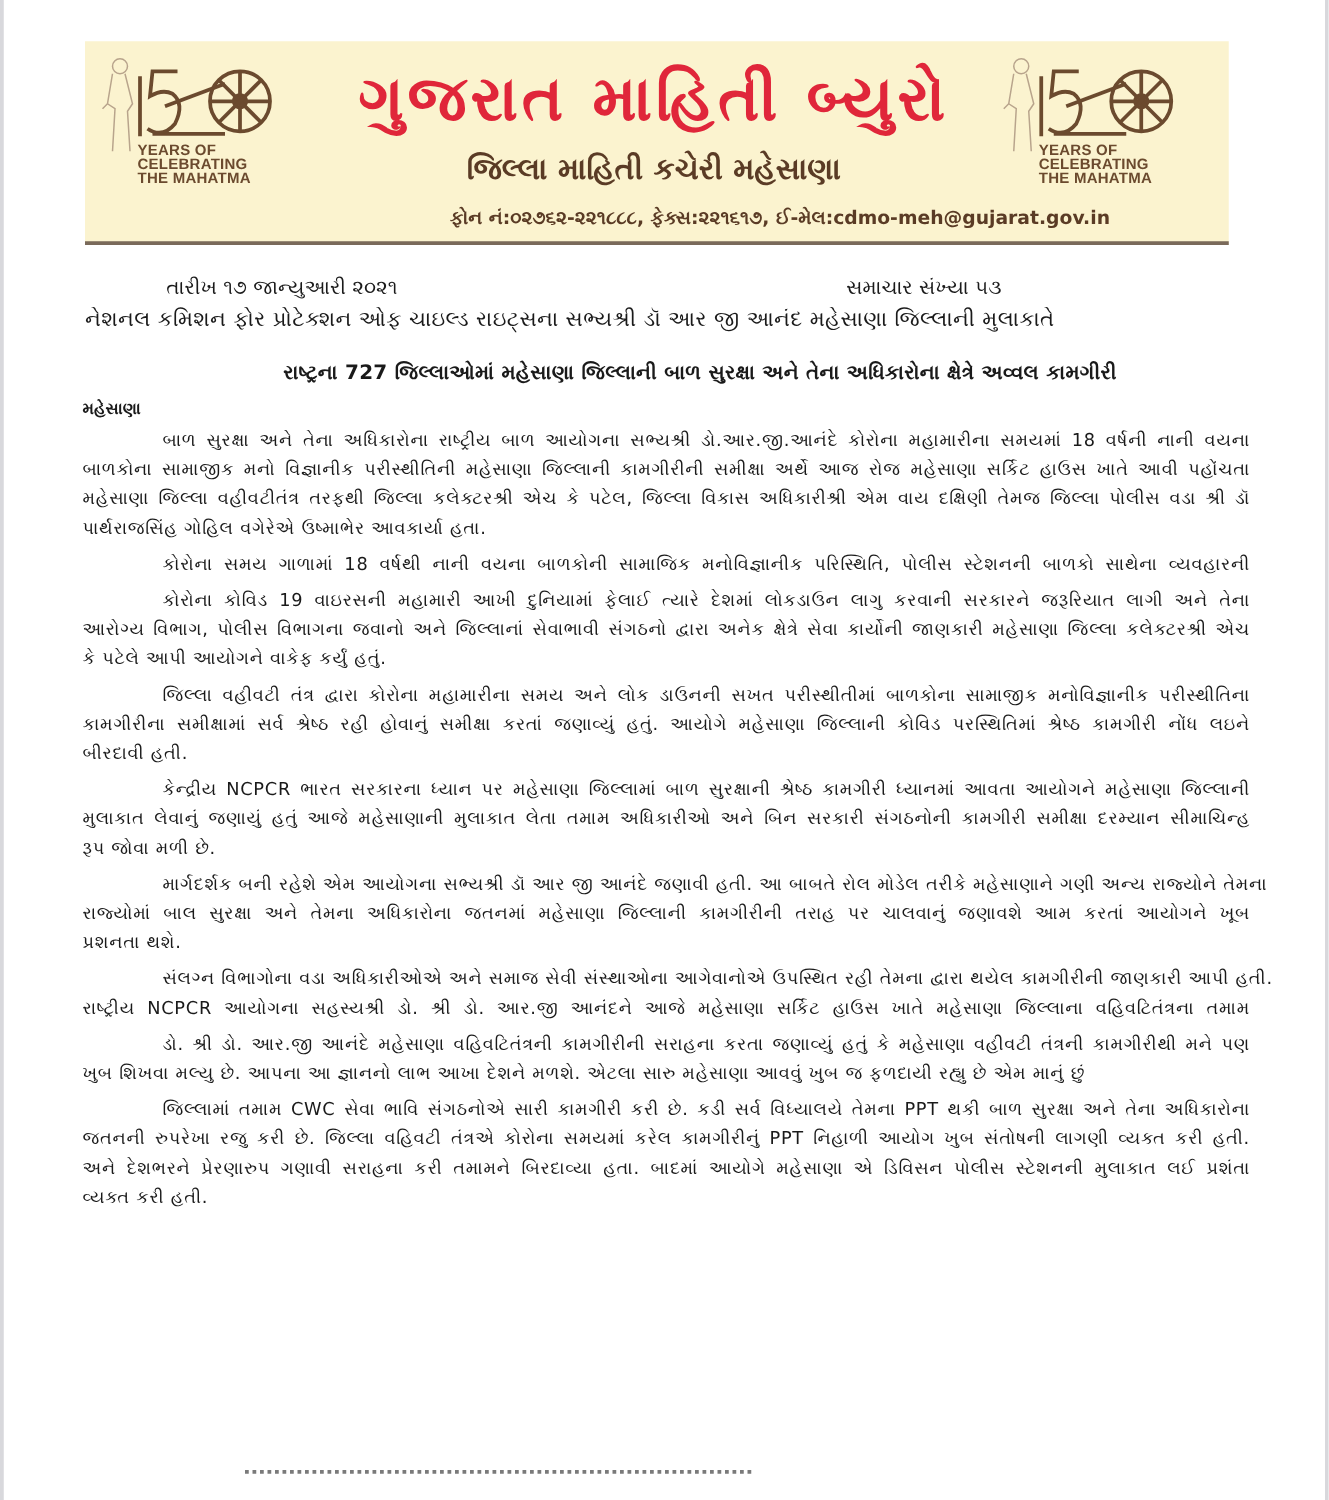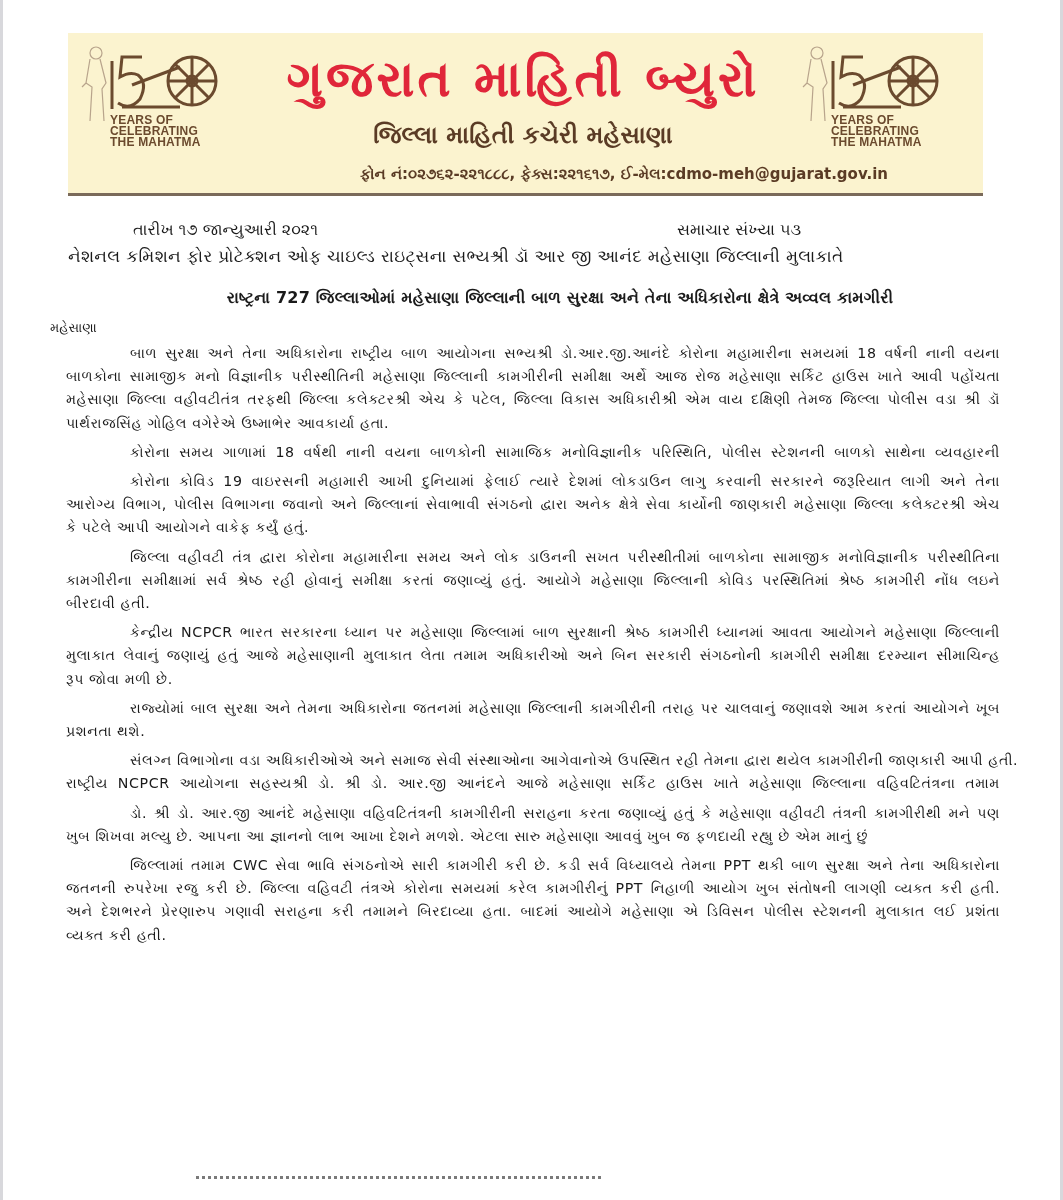--- a/index.html
+++ b/index.html
@@ -23,21 +23,21 @@
     .banner-contact { position: absolute; left: 120px; top: 130px; width: 700px; text-align: right;
                       font-size: 15px; font-weight: bold; color: #5a3b25; line-height: 22px; }
 
     .meta-row { position: absolute; top: 220px; left: 0; width: 1063px; height: 26px; font-size: 16px; padding-left: 48px; }
     .date { position: absolute; left: 133px; top: 0; }
     .news-no { position: absolute; left: 677px; top: 0; }
 
     .headline { position: absolute; left: 68px; top: 246px; width: 930px; font-size: 17px; white-space: nowrap; letter-spacing: 0.3px; }
     .subheadline { position: absolute; left: 120px; top: 288px; width: 880px; text-align: center;
                    font-size: 16px; font-weight: bold; white-space: nowrap; letter-spacing: 0.2px; }
-    .dateline { position: absolute; left: 50px; top: 320px; font-size: 13px; }
+    .dateline { position: absolute; left: 66px; top: 320px; font-size: 13px; font-weight: bold; }
 
     .body { position: absolute; left: 66px; top: 342px; width: 934px; font-size: 14.2px; line-height: 23.2px; }
     .para { margin: 0 0 6px 0; text-align: justify; text-indent: 64px; letter-spacing: 0.6px; }
     .para .ln { display: block; white-space: nowrap; text-align: justify; text-align-last: justify; }
     .para .ln.last { text-align-last: left; }
     .para .ln:first-child { padding-left: 64px; }
     .para { text-indent: 0; }
 
     .separator { position: absolute; left: 196px; top: 1176px; width: 405px; height: 0;
                  border-top: 3px dotted #7a7a7a; }
@@ -135,20 +135,21 @@
     <span class="ln">જિલ્લા વહીવટી તંત્ર દ્વારા કોરોના મહામારીના સમય અને લોક ડાઉનની સખત પરીસ્થીતીમાં બાળકોના સામાજીક મનોવિજ્ઞાનીક પરીસ્થીતિના</span>
     <span class="ln">કામગીરીના સમીક્ષામાં સર્વ શ્રેષ્ઠ રહી હોવાનું સમીક્ષા કરતાં જણાવ્યું હતું. આયોગે મહેસાણા જિલ્લાની કોવિડ પરસ્થિતિમાં શ્રેષ્ઠ કામગીરી નોંધ લઇને</span>
     <span class="ln last">બીરદાવી હતી.</span>
   </p>
   <p class="para">
     <span class="ln">કેન્દ્રીય NCPCR ભારત સરકારના ધ્યાન પર મહેસાણા જિલ્લામાં બાળ સુરક્ષાની શ્રેષ્ઠ કામગીરી ધ્યાનમાં આવતા આયોગને મહેસાણા જિલ્લાની</span>
     <span class="ln">મુલાકાત લેવાનું જણાયું હતું આજે મહેસાણાની મુલાકાત લેતા તમામ અધિકારીઓ અને બિન સરકારી સંગઠનોની કામગીરી સમીક્ષા દરમ્યાન સીમાચિન્હ</span>
     <span class="ln last">રૂપ જોવા મળી છે.</span>
   </p>
   <p class="para">
+    <span class="ln">માર્ગદર્શક બની રહેશે એમ આયોગના સભ્યશ્રી ડૉ આર જી આનંદે જણાવી હતી. આ બાબતે રોલ મોડેલ તરીકે મહેસાણાને ગણી અન્ય રાજ્યોને તેમના</span>
     <span class="ln">રાજ્યોમાં બાલ સુરક્ષા અને તેમના અધિકારોના જતનમાં મહેસાણા જિલ્લાની કામગીરીની તરાહ પર ચાલવાનું જણાવશે આમ કરતાં આયોગને ખૂબ</span>
     <span class="ln last">પ્રશનતા થશે.</span>
   </p>
   <p class="para">
     <span class="ln last">સંલગ્ન વિભાગોના વડા અધિકારીઓએ અને સમાજ સેવી સંસ્થાઓના આગેવાનોએ ઉપસ્થિત રહી તેમના દ્વારા થયેલ કામગીરીની જાણકારી આપી હતી.</span>
     <span class="ln">રાષ્ટ્રીય NCPCR આયોગના સહસ્યશ્રી ડો. શ્રી ડો. આર.જી આનંદને આજે મહેસાણા સર્કિટ હાઉસ ખાતે મહેસાણા જિલ્લાના વહિવટિતંત્રના તમામ</span>
   </p>
   <p class="para">
     <span class="ln">ડો. શ્રી ડો. આર.જી આનંદે મહેસાણા વહિવટિતંત્રની કામગીરીની સરાહના કરતા જણાવ્યું હતું કે મહેસાણા વહીવટી તંત્રની કામગીરીથી મને પણ</span>
     <span class="ln last">ખુબ શિખવા મલ્યુ છે. આપના આ જ્ઞાનનો લાભ આખા દેશને મળશે. એટલા સારુ મહેસાણા આવવું ખુબ જ ફળદાયી રહ્યુ છે એમ માનું છું</span>

